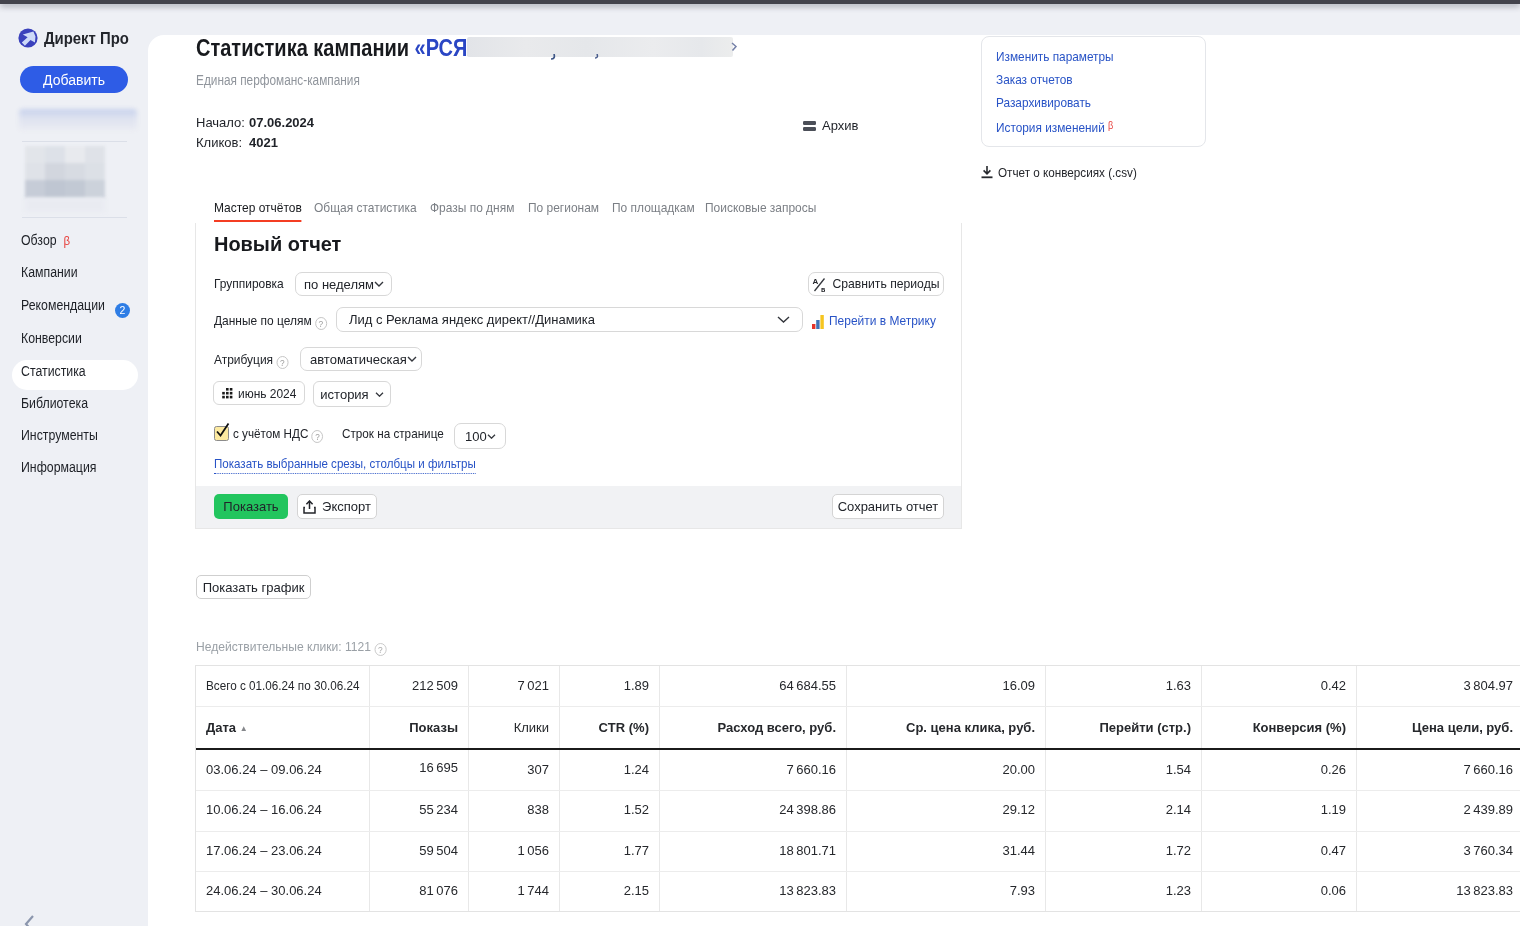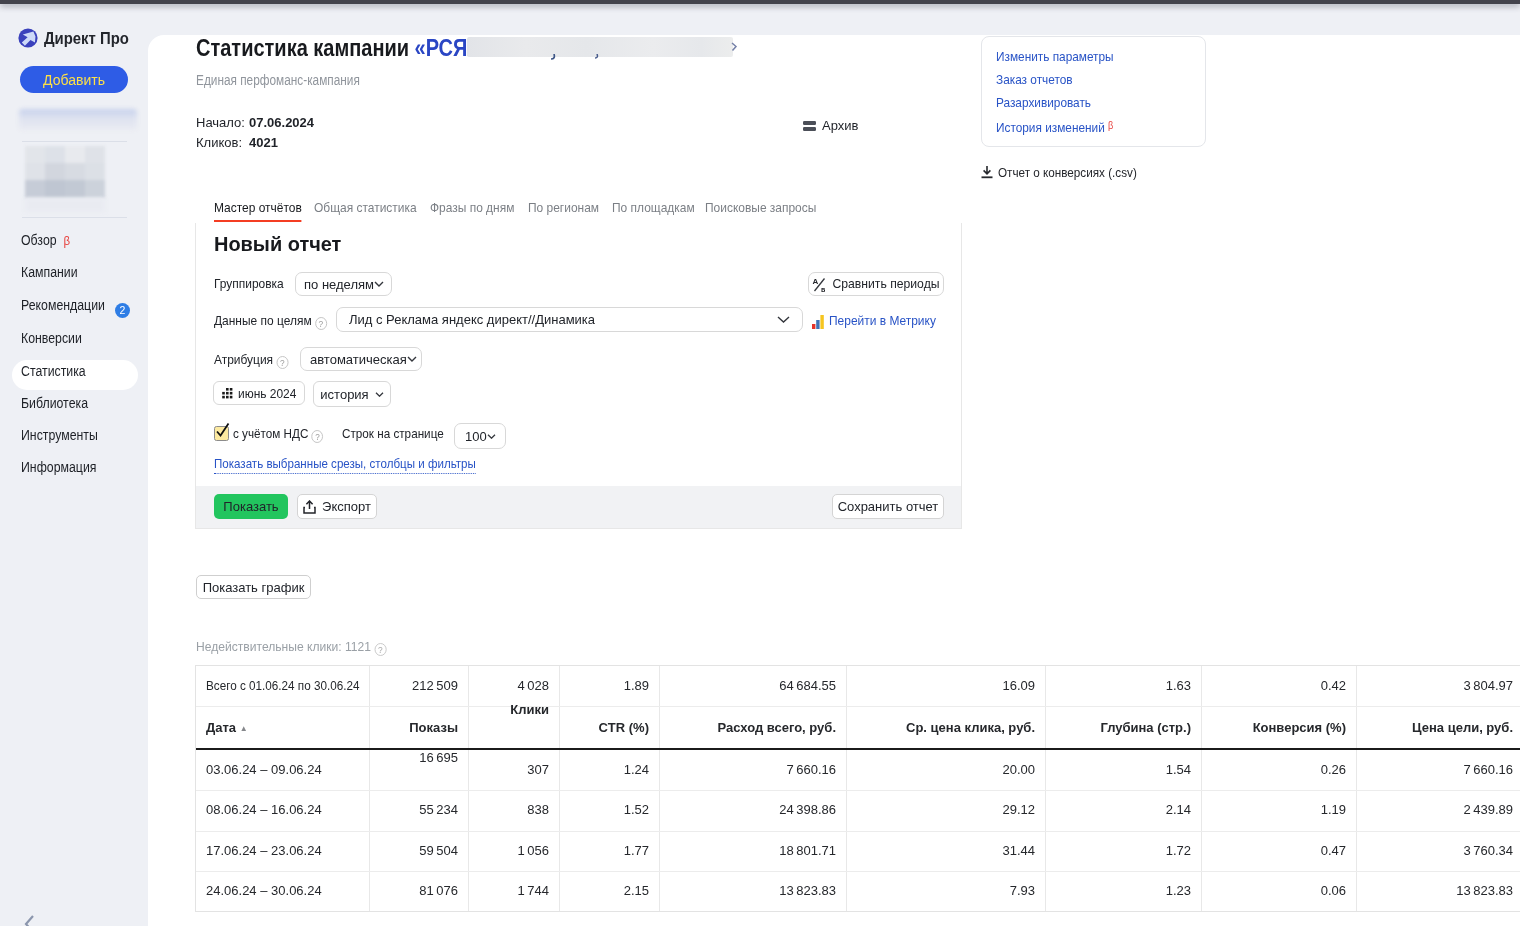--- a/index.html
+++ b/index.html
@@ -23,21 +23,21 @@
 </style></head>
 <body>
 <div id="topbar"></div>
 
 <div id="sidebar" class="abs" style="left:0;top:4px;width:148px;height:922px">
   <svg class="abs" style="left:18px;top:24px" width="20" height="20" viewBox="0 0 20 20">
     <circle cx="10" cy="10" r="9.6" fill="#3a41bc"></circle>
     <path d="M4.8,6.6 L15.4,3.6 L17.5,8.6 L16.9,14.4 L12.5,11.9 L6.9,17.8 L3.8,14.6 L9.6,9.2 Z" fill="#cdd9f8"></path>
   </svg>
   <div class="abs" style="left:44px;top:25px;font-size:16px;line-height:19px;font-weight:700;color:#23262c;transform:scaleX(.93);transform-origin:0 50%">Директ Про</div>
-  <div class="abs" style="left:20px;top:62px;width:108px;height:27px;border-radius:14px;background:#2e5ce6;color:#fde047;font-size:14px;display:flex;align-items:center;justify-content:center">Добавить</div>
+  <div class="abs" style="left:20px;top:62px;width:108px;height:27px;border-radius:14px;background:#2e5ce6;color:#ffffff;font-size:14px;display:flex;align-items:center;justify-content:center">Добавить</div>
   <div class="abs" style="left:19px;top:105px;width:118px;height:21px;border-radius:4px;background:linear-gradient(180deg,#c5d0ec 0%,#dfe3f0 45%,#e9ebf2 100%);filter:blur(2px)"></div>
   <div class="abs" style="left:22px;top:137px;width:105px;height:1px;background:#dbdfe8"></div>
   <div class="abs" style="left:25px;top:142px;width:80px;height:52px;filter:blur(1.6px)">
     <div class="abs" style="left:0;top:0;width:20px;height:17px;background:#e2e5ea"></div>
       <div class="abs" style="left:20px;top:0;width:20px;height:17px;background:#dde1e8"></div>
       <div class="abs" style="left:40px;top:0;width:20px;height:17px;background:#e8eaee"></div>
       <div class="abs" style="left:60px;top:0;width:20px;height:17px;background:#dfe2e8"></div>
     <div class="abs" style="left:0;top:17px;width:20px;height:17px;background:#dfe2e8"></div>
       <div class="abs" style="left:20px;top:17px;width:20px;height:17px;background:#d2d6de"></div>
       <div class="abs" style="left:40px;top:17px;width:20px;height:17px;background:#d7dbe2"></div>
@@ -178,46 +178,46 @@
   <div class="abs" style="left:1005px;top:0;width:1px;height:246px;background:#e8e8e8"></div>
   <div class="abs" style="left:1160px;top:0;width:1px;height:246px;background:#e8e8e8"></div>
   <div class="abs" style="left:0;top:40px;width:1325px;height:1px;background:#ececec"></div>
   <div class="abs" style="left:0;top:82px;width:1325px;height:2px;background:#1b1b1b"></div>
   <div class="abs" style="left:0;top:124px;width:1325px;height:1px;background:#ececec"></div>
   <div class="abs" style="left:0;top:165px;width:1325px;height:1px;background:#ececec"></div>
   <div class="abs" style="left:0;top:205px;width:1325px;height:1px;background:#ececec"></div>
   <div class="abs" style="left:0;top:245px;width:1325px;height:1px;background:#e3e3e3"></div>
   <div class="abs sx90" style="left:10px;top:12px">Всего с 01.06.24 по 30.06.24</div>
   <div class="abs" style="right:1063px;top:12px">212 509</div>
-  <div class="abs" style="right:972px;top:12px">4 028</div>
+  <div class="abs" style="right:972px;top:12px">7 021</div>
   <div class="abs" style="right:872px;top:12px">1.89</div>
   <div class="abs" style="right:685px;top:12px">64 684.55</div>
   <div class="abs" style="right:486px;top:12px">16.09</div>
   <div class="abs" style="right:330px;top:12px">1.63</div>
   <div class="abs" style="right:175px;top:12px">0.42</div>
   <div class="abs" style="right:8px;top:12px">3 804.97</div>
   <div class="abs" style="left:10px;top:54px;font-weight:700">Дата <span style="font-size:8px;color:#85878b;vertical-align:1px">▲</span></div>
   <div class="abs" style="right:1063px;top:54px;font-weight:700">Показы</div>
-  <div class="abs" style="right:972px;top:36px;font-weight:700">Клики</div>
+  <div class="abs" style="right:972px;top:54px;font-weight:400">Клики</div>
   <div class="abs" style="right:872px;top:54px;font-weight:700">CTR (%)</div>
   <div class="abs" style="right:685px;top:54px;font-weight:700">Расход всего, руб.</div>
   <div class="abs" style="right:486px;top:54px;font-weight:700">Ср. цена клика, руб.</div>
-  <div class="abs" style="right:330px;top:54px;font-weight:700">Глубина (стр.)</div>
+  <div class="abs" style="right:330px;top:54px;font-weight:700">Перейти (стр.)</div>
   <div class="abs" style="right:175px;top:54px;font-weight:700">Конверсия (%)</div>
   <div class="abs" style="right:8px;top:54px;font-weight:700">Цена цели, руб.</div>
   <div class="abs" style="left:10px;top:96px">03.06.24 – 09.06.24</div>
-  <div class="abs" style="right:1063px;top:84px">16 695</div>
+  <div class="abs" style="right:1063px;top:94px">16 695</div>
   <div class="abs" style="right:972px;top:96px">307</div>
   <div class="abs" style="right:872px;top:96px">1.24</div>
   <div class="abs" style="right:685px;top:96px">7 660.16</div>
   <div class="abs" style="right:486px;top:96px">20.00</div>
   <div class="abs" style="right:330px;top:96px">1.54</div>
   <div class="abs" style="right:175px;top:96px">0.26</div>
   <div class="abs" style="right:8px;top:96px">7 660.16</div>
-  <div class="abs" style="left:10px;top:136px">08.06.24 – 16.06.24</div>
+  <div class="abs" style="left:10px;top:136px">10.06.24 – 16.06.24</div>
   <div class="abs" style="right:1063px;top:136px">55 234</div>
   <div class="abs" style="right:972px;top:136px">838</div>
   <div class="abs" style="right:872px;top:136px">1.52</div>
   <div class="abs" style="right:685px;top:136px">24 398.86</div>
   <div class="abs" style="right:486px;top:136px">29.12</div>
   <div class="abs" style="right:330px;top:136px">2.14</div>
   <div class="abs" style="right:175px;top:136px">1.19</div>
   <div class="abs" style="right:8px;top:136px">2 439.89</div>
   <div class="abs" style="left:10px;top:177px">17.06.24 – 23.06.24</div>
   <div class="abs" style="right:1063px;top:177px">59 504</div>

